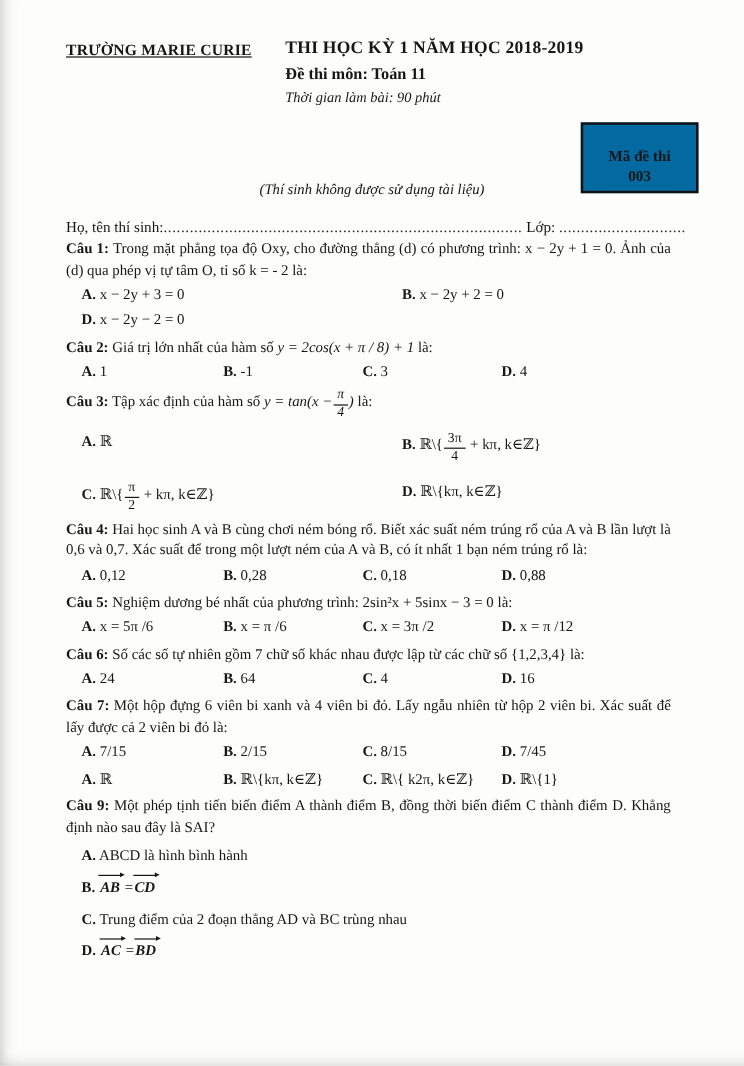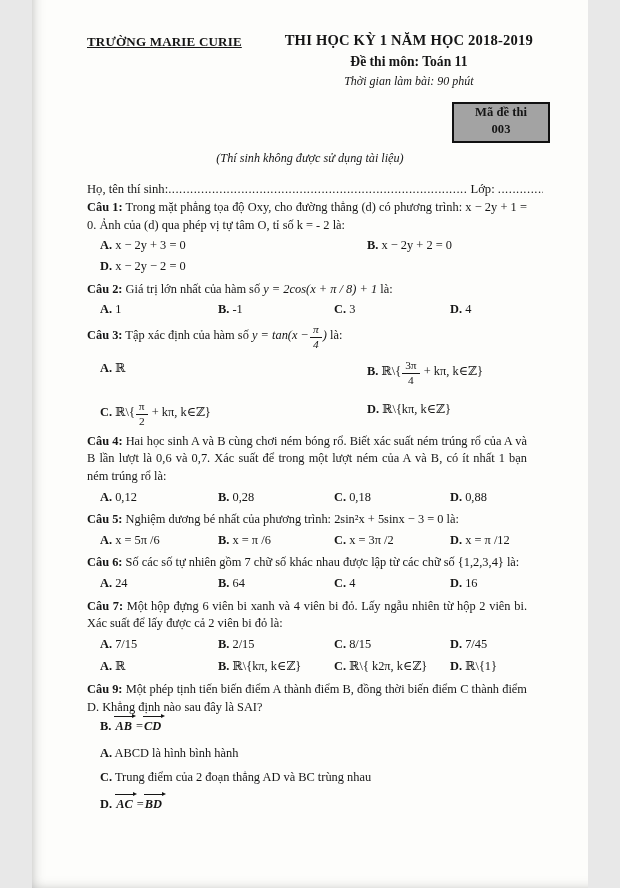--- a/index.html
+++ b/index.html
@@ -1,32 +1,32 @@
 <!DOCTYPE html>
 <html><head>
 <meta charset="utf-8">
 <style>
   html,body{margin:0;padding:0;background:#e8e8e8;}
   .page{
-    position:relative;width:556px;height:888px;margin:0 auto;
+    position:relative;width:620px;height:888px;margin:0 auto;
     background:#fdfdfb;color:#161616;overflow:hidden;
     font-family:"Liberation Serif","DejaVu Serif",serif;
     font-size:12.4px;line-height:1.42;
     box-shadow:inset 8px -6px 14px -10px rgba(90,90,90,.55);
   }
   .header{display:flex;padding:30px 40px 0 55px;}
   .school{font-weight:bold;font-size:13px;text-decoration:underline;white-space:nowrap;padding-top:3px;letter-spacing:.2px;}
-  .title-block{flex:1;text-align:center;padding-left:28px;font-family:Liberation Serif, serif;}
+  .title-block{flex:1;text-align:left;padding-left:28px;font-family:Liberation Serif, serif;}
   .t1{font-weight:bold;font-size:14.6px;letter-spacing:.2px;}
   .t2{font-weight:bold;font-size:13.6px;margin-top:1px;}
   .t3{font-style:italic;font-size:12px;margin-top:2px;}
   .codebox{
     position:absolute;top:102px;right:38px;width:86px;
     border:2px solid #111;text-align:center;font-weight:bold;
-    font-size:12.6px;padding:0 4px 3px;line-height:1.35;background:#a3a3a3;
+    font-size:12.6px;padding:18px 4px 3px;line-height:1.35;background:#0369a1;
   }
   .note{text-align:center;font-style:italic;margin-top:60px;font-size:12.2px;}
   .student-line{margin:14px 45px 0 55px;font-size:12.6px;white-space:nowrap;overflow:hidden;}
   .dots{letter-spacing:.5px;color:#222;}
   .section-title{margin:21px 0 6px 55px;font-weight:bold;font-size:13.2px;}
   .q{margin:0 61px 5px 55px;}
   .qt{margin:0;text-align:justify;}
   .ql{font-weight:bold;}
   .math{font-style:italic;}
   .ans{margin-left:13px;margin-top:3px;}
@@ -142,19 +142,19 @@
     <div class="ans ans4">
       <span class="a"><span class="ak">A.</span> <span>ℝ</span></span>
       <span class="a"><span class="ak">B.</span> <span>ℝ\{kπ, k∈ℤ}</span></span>
       <span class="a"><span class="ak">C.</span> <span>ℝ\{ k2π, k∈ℤ}</span></span>
       <span class="a"><span class="ak">D.</span> <span>ℝ\{1}</span></span>
     </div>
   </div>
 
   <div class="q">
     <p class="qt"><span class="ql">Câu 9:</span> <span>Một phép tịnh tiến biến điểm A thành điểm B, đồng thời biến điểm C thành điểm D. Khẳng định nào sau đây là SAI?</span></p>
+    <div class="opt" style="margin-top:6px;"><span class="ak">A.</span> <span>ABCD là hình bình hành</span></div>
     <div class="opt q9-b"><span class="ak">B.</span> <span class="vec">AB</span><span>=</span><span class="vec">CD</span></div>
-    <div class="opt" style="margin-top:6px;"><span class="ak">A.</span> <span>ABCD là hình bình hành</span></div>
     <div class="opt"><span class="ak">C.</span> <span>Trung điểm của 2 đoạn thẳng AD và BC trùng nhau</span></div>
     <div class="opt q9-b"><span class="ak">D.</span> <span class="vec">AC</span><span>=</span><span class="vec">BD</span></div>
   </div>
 
 </div>
 
 </body></html>

